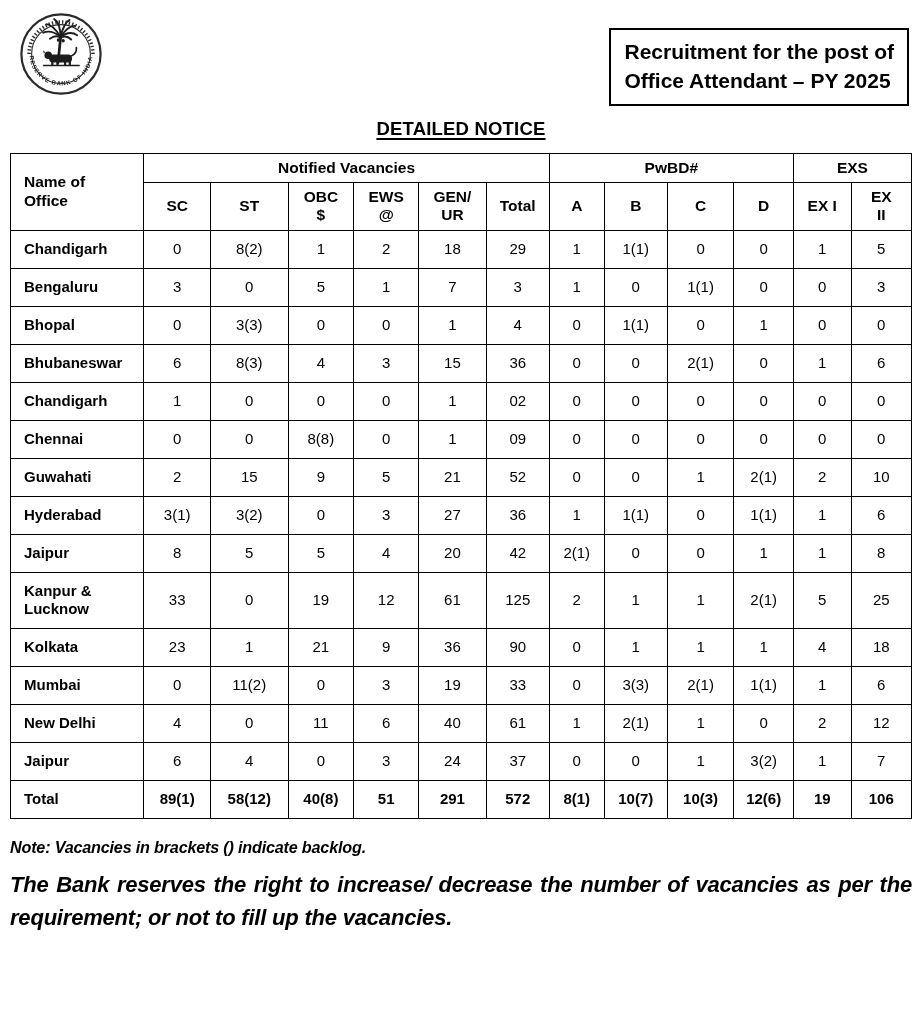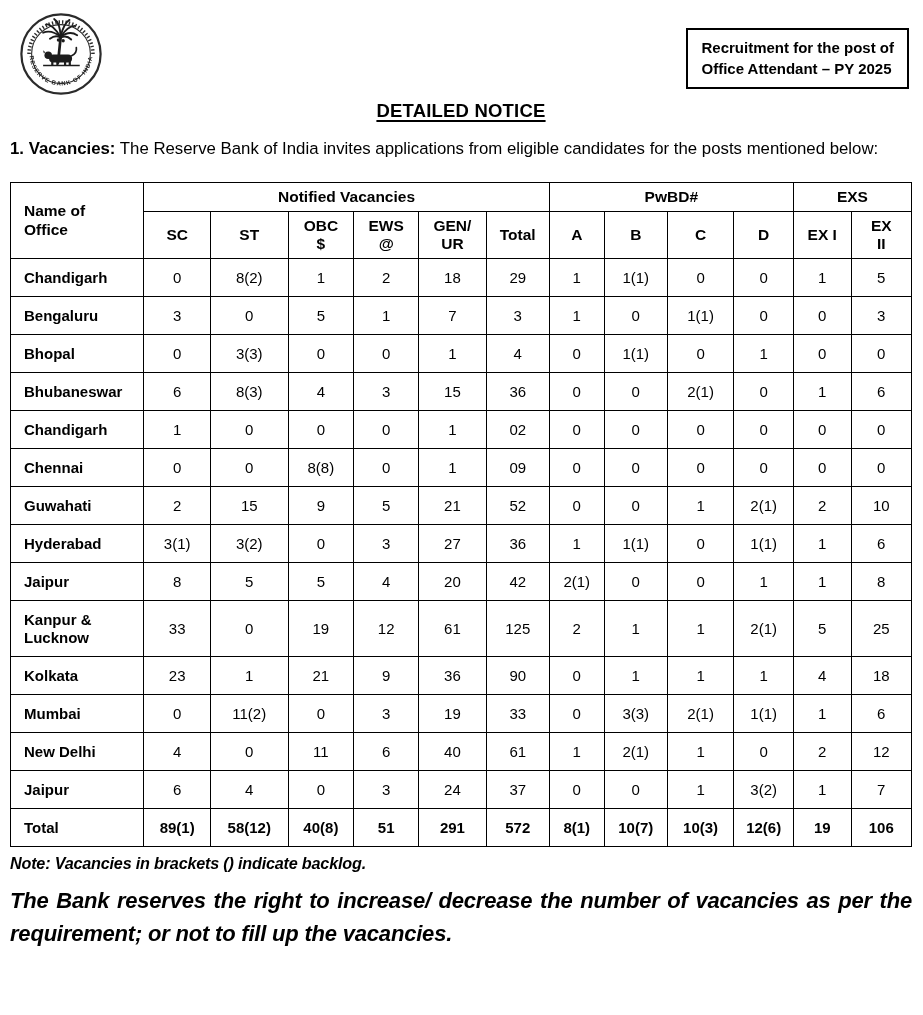--- a/index.html
+++ b/index.html
@@ -14,31 +14,32 @@
   .page { width: 923px; height: 1015px; padding: 6px 11px 0 10px; }
 
   
   .top-row { display: flex; justify-content: space-between; align-items: flex-start; }
   .logo-wrap { width: 86px; height: 92px; margin-left: 8px; margin-top: 2px; }
   .logo-wrap svg { width: 100%; height: 100%; }
   .banner-box {
     border: 2.5px solid #000;
     padding: 7px 13px 8px 13px;
     font-weight: bold;
-    font-size: 15px;
+    font-size: 21px;
     line-height: 1.4;
     margin-top: 22px;
     margin-right: 3px;
     white-space: pre-line;
   }
 
   .doc-title {
     text-align: center;
     font-weight: bold;
     font-size: 18.5px;
+    margin-top: 12px;
     letter-spacing: 0.2px;
   }
   .doc-title span { text-decoration: underline; text-underline-offset: 3px; text-decoration-thickness: 2px; }
 
   .intro-para { font-size: 16.8px; line-height: 2.3; margin-top: 8px; }
   .intro-para b { font-weight: bold; }
 
   
   table.vacancy {
     width: 100%;
@@ -70,21 +71,21 @@
     font-weight: bold;
   }
   table.vacancy tr.total-row td { font-weight: bold; }
 
   
   .note-line {
     font-weight: bold;
     font-style: italic;
     font-size: 16.2px;
     letter-spacing: -0.2px;
-    margin-top: 7px;
+    margin-top: 19px;
   }
   .note-para {
     font-weight: bold;
     font-style: italic;
     font-size: 22px;
     letter-spacing: -0.2px;
     line-height: 1.5;
     margin-top: 11px;
     text-align: justify;
   }
@@ -137,21 +138,20 @@
       </svg>
     </div>
     <div class="banner-box">Recruitment for the post of
 Office Attendant – PY 2025</div>
   </div>
 
   <div class="doc-title">
     <span>DETAILED NOTICE</span>
   </div>
 
-  <div class="intro-para"><b>1. Vacancies:</b><span> The Reserve Bank of India invites applications from eligible candidates for the posts mentioned below:</span></div>
 
   <table class="vacancy">
     <colgroup>
       <col style="width:14.8%">
         <col style="width:7.4%">
         <col style="width:8.6%">
       <col style="width:7.3%">
         <col style="width:7.2%">
         <col style="width:7.5%">
       <col style="width:7.0%">

